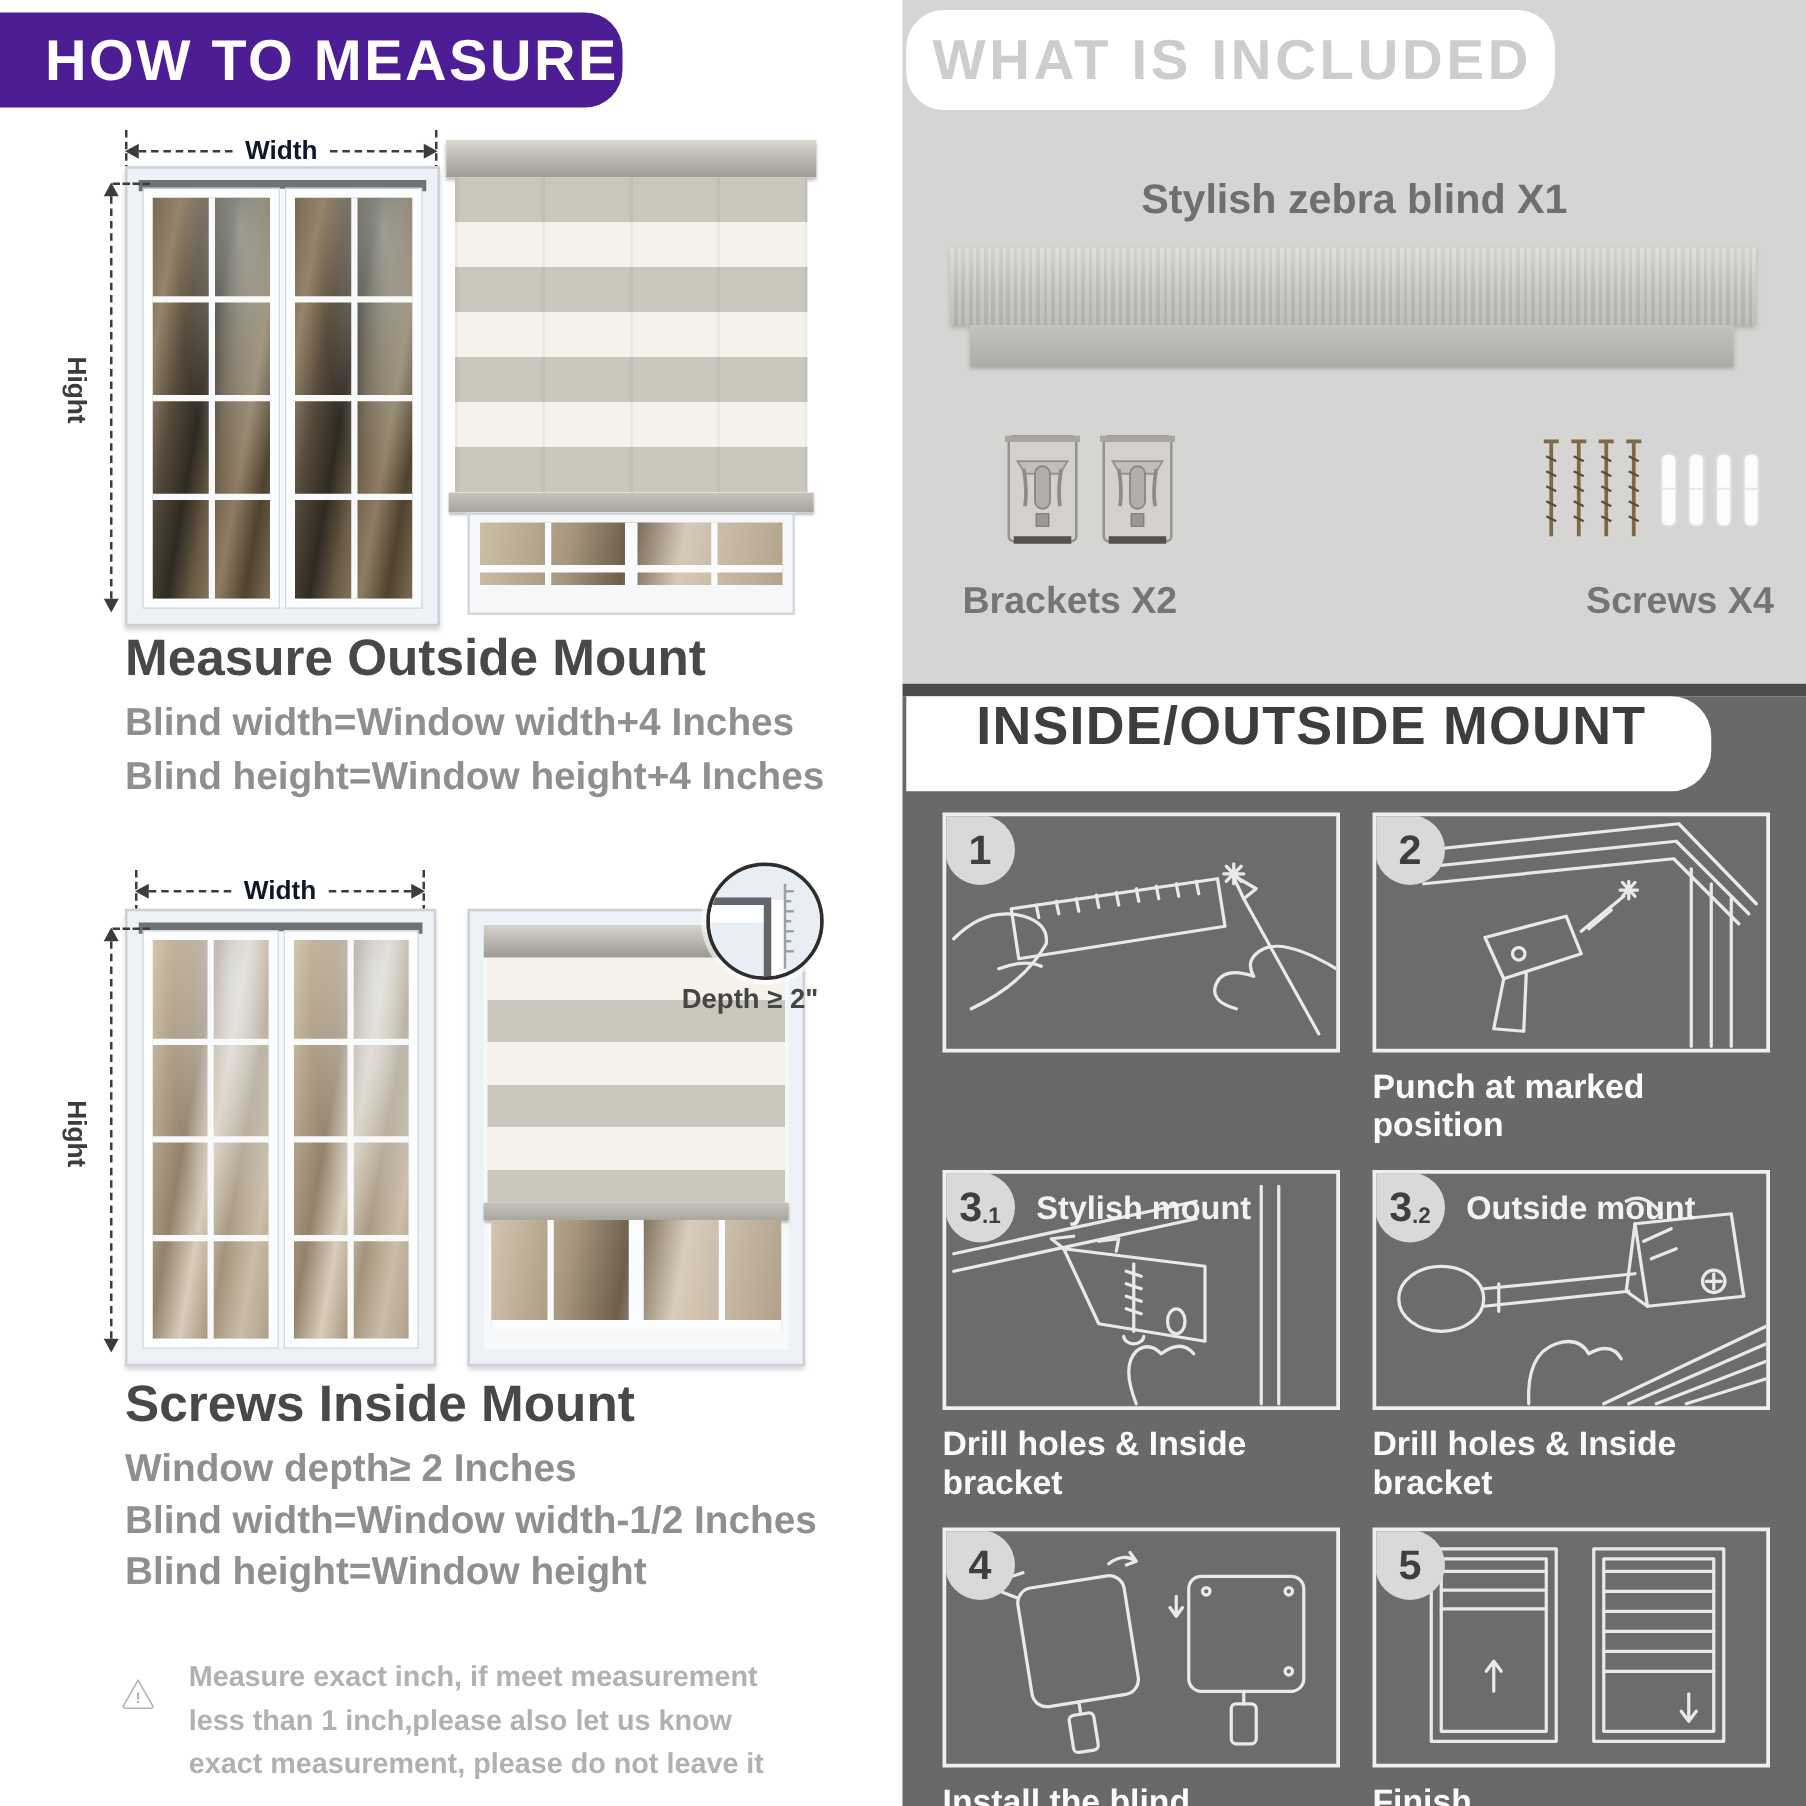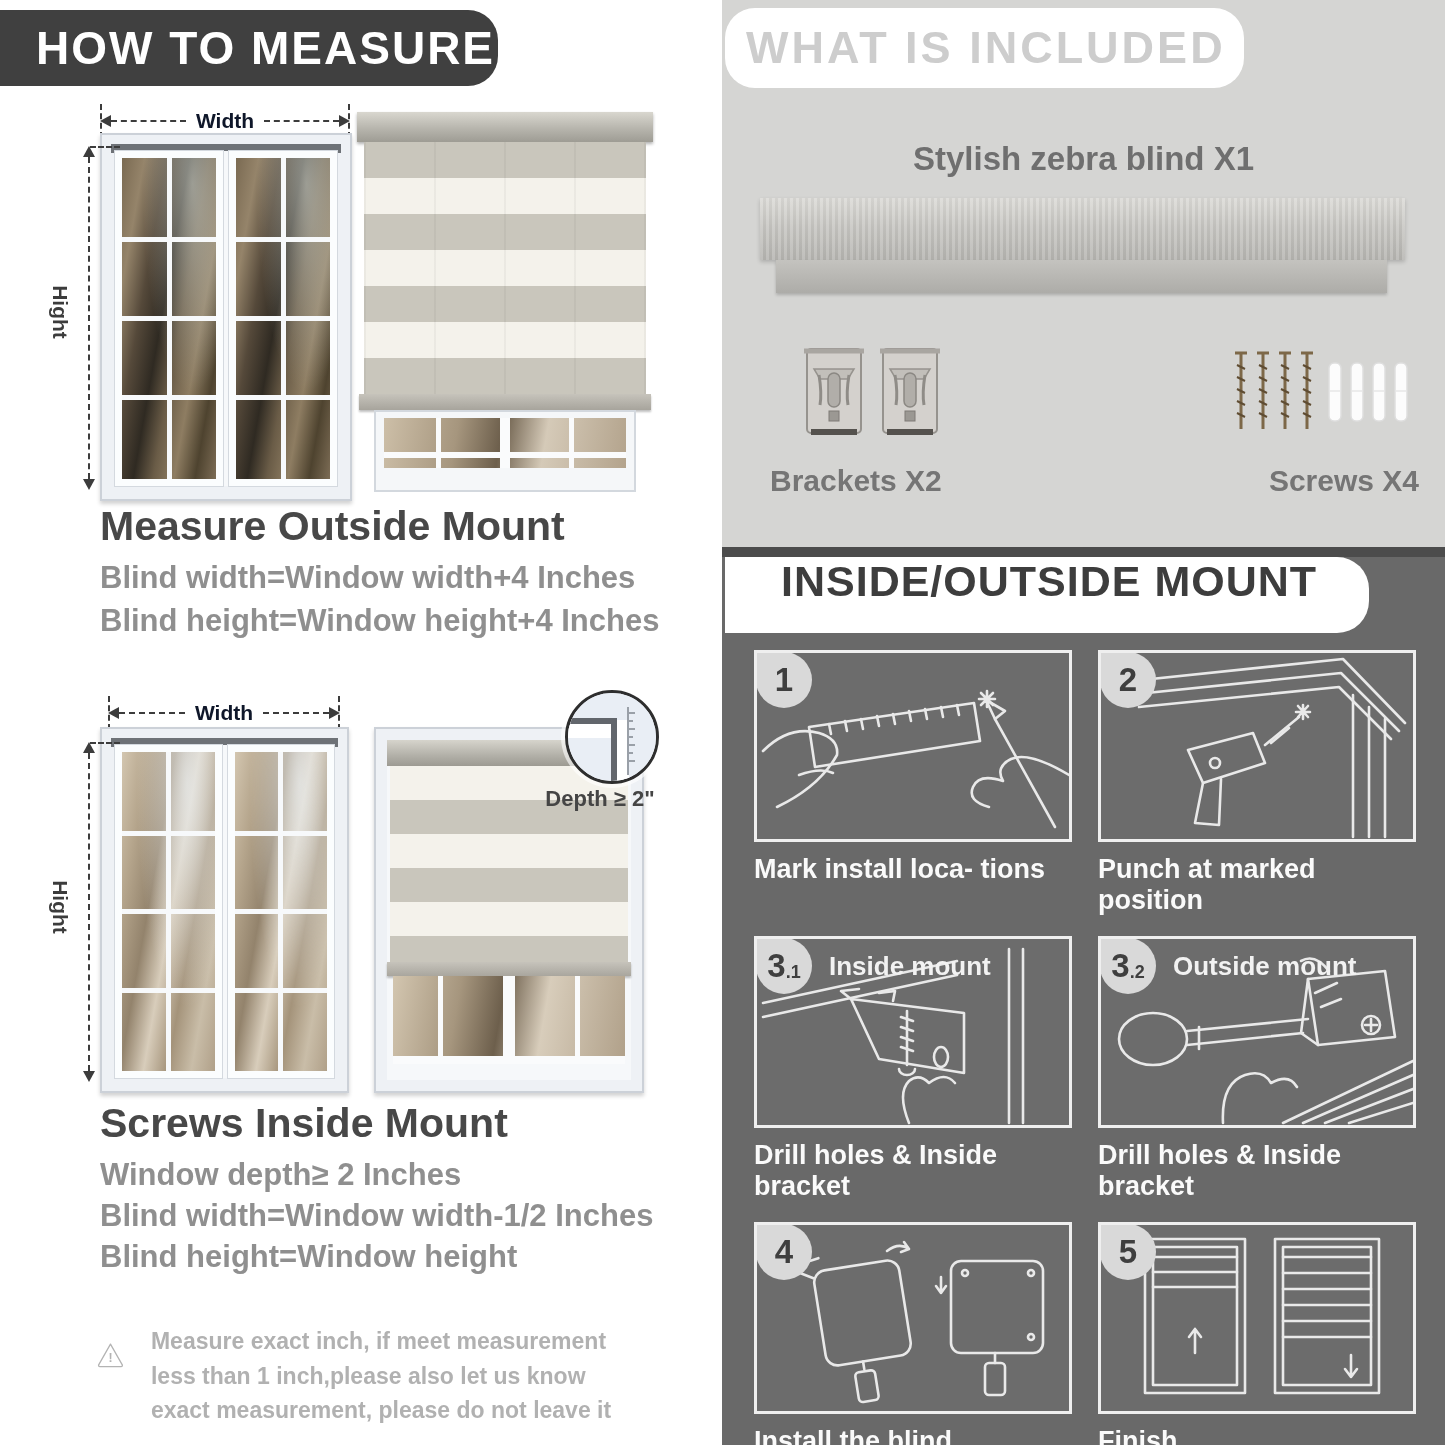--- a/index.html
+++ b/index.html
@@ -1,20 +1,20 @@
 <!DOCTYPE html>
 <html><head>
 <meta charset="utf-8">
 <style>
   html,body{margin:0;padding:0;background:#fff;}
   .canvas{position:relative;width:1445px;height:1445px;background:#ffffff;overflow:hidden;
           font-family:"Liberation Sans",sans-serif;}
 
   
-  .howto-header{position:absolute;left:0;top:10px;width:462px;height:76px;background:#404040;
+  .howto-header{position:absolute;left:0;top:10px;width:462px;height:76px;background:#4c1d95;
     border-radius:0 30px 30px 0;display:flex;align-items:center;padding-left:36px;
     color:#fff;font-size:46px;font-weight:bold;letter-spacing:2px;}
 
   
   .harrow{position:absolute;display:flex;align-items:center;height:22px;}
   .harrow .seg{flex:1;border-top:2px dashed #3c3c3c;}
   .harrow .lbl{font-size:21px;font-weight:bold;color:#0f172a;padding:0 10px;white-space:nowrap;}
   .ah-l{width:0;height:0;border-top:6px solid transparent;border-bottom:6px solid transparent;border-right:11px solid #3c3c3c;}
   .ah-r{width:0;height:0;border-top:6px solid transparent;border-bottom:6px solid transparent;border-left:11px solid #3c3c3c;}
   .vtick{position:absolute;width:0;border-left:2px dashed #3c3c3c;height:34px;top:-6px;}
@@ -319,21 +319,20 @@
             <path d="M6 98 Q32 72 62 80 Q82 86 80 102 Q62 134 20 154"></path>
             <path d="M42 122 Q64 114 76 120"></path>
             <polygon points="52,74 217,50 223,88 58,114"></polygon>
             <path d="M72 71 l2 10 M88 68 l2 10 M104 66 l2 10 M120 63 l2 10 M136 61 l2 10 M152 58 l2 10 M168 56 l2 10 M184 54 l2 10 M200 52 l2 10"></path>
             <line x1="298" y1="174" x2="238" y2="66"></line>
             <path d="M238 66 l-9 -19 l19 11 Z" fill="#e9e9e9"></path>
             <path d="M230 38 l0 16 M222 46 l16 0 M224 40 l12 12 M236 40 l-12 12"></path>
             <path d="M312 122 Q272 98 254 106 Q238 114 246 128 Q222 120 216 134 Q210 148 232 154"></path>
           </svg>
         </div>
-        <div class="step-caption">Mark install loca- tions</div>
       </div>
 
       <div class="step">
         <div class="step-panel">
           <div class="badge">
             <span class="n">2</span>
               <span class="s"></span>
           </div>
           <svg class="lineart" viewBox="0 0 312 186">
             <path d="M12 30 L242 6 L304 70"></path>
@@ -350,21 +349,21 @@
         </div>
         <div class="step-caption">Punch at marked position</div>
       </div>
 
       <div class="step">
         <div class="step-panel">
           <div class="badge">
             <span class="n">3</span>
               <span class="s">.1</span>
           </div>
-          <div class="step-label">Inside mount</div>
+          <div class="step-label">Stylish mount</div>
           <svg class="lineart" viewBox="0 0 312 186">
             <path d="M6 64 L200 22"></path>
             <path d="M6 78 L200 36"></path>
             <path d="M252 10 L252 184 M266 10 L266 184"></path>
             <path d="M94 60 L207 74 L207 134 L122 120 Z"></path>
             <path d="M94 60 l-10 -8 l18 -2 M122 54 l16 -2 l-2 10"></path>
             <ellipse cx="184" cy="118" rx="7" ry="10"></ellipse>
             <path d="M150 72 L150 126" stroke-width="4"></path>
             <path d="M144 78 l12 4 M144 88 l12 4 M144 98 l12 4 M144 108 l12 4"></path>
             <path d="M142 130 a8 6 0 0 0 16 0"></path>

